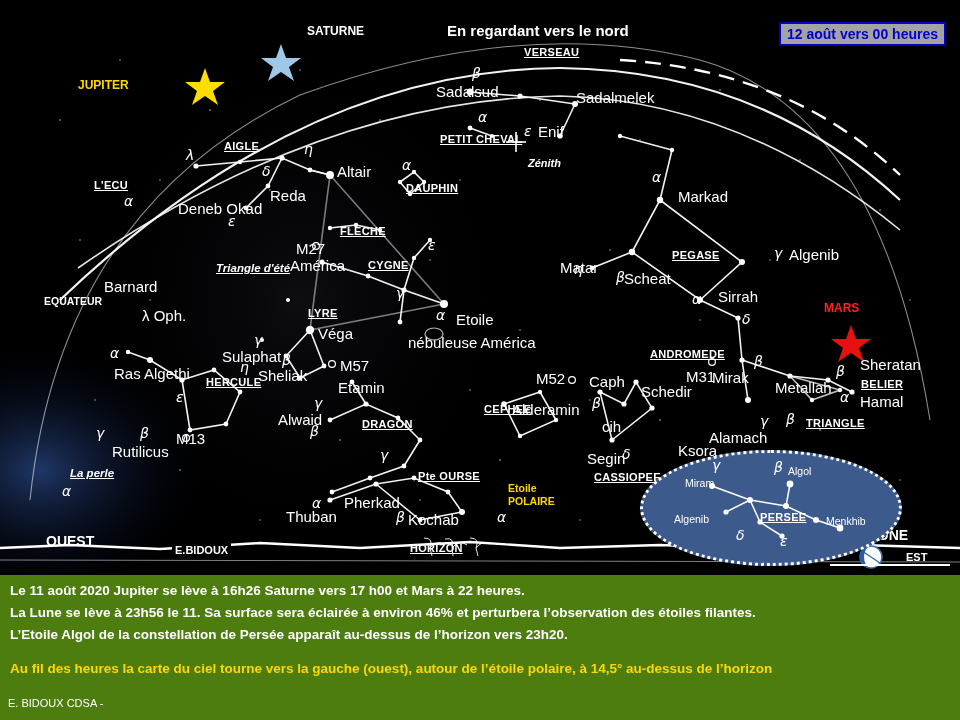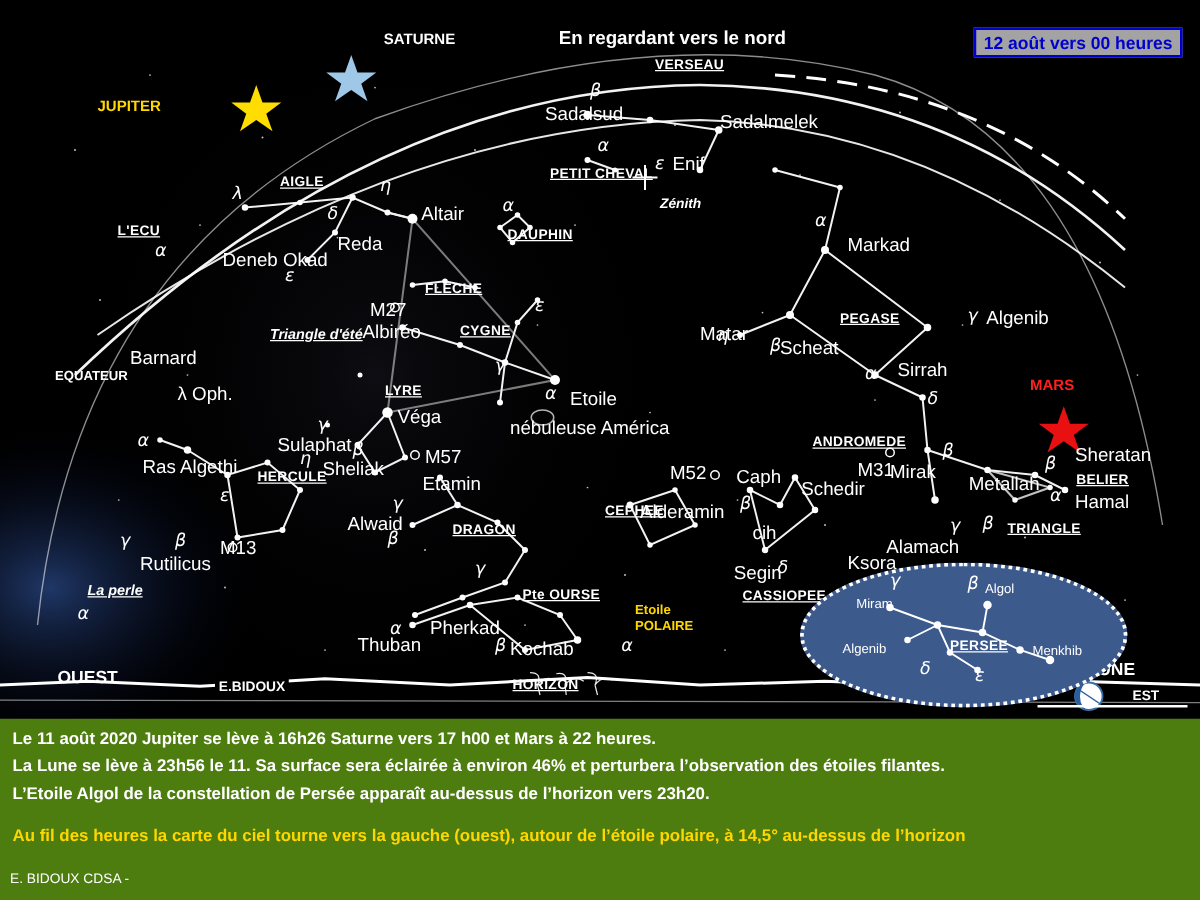--- a/index.html
+++ b/index.html
@@ -341,21 +341,21 @@
     <div class="lbl star" style="left:576px;top:92px;">Sadalmelek</div>
     <div class="lbl star" style="left:538px;top:126px;">Enif</div>
     <div class="lbl star" style="left:337px;top:166px;">Altair</div>
     <div class="lbl star" style="left:270px;top:190px;">Reda</div>
     <div class="lbl star" style="left:178px;top:203px;">Deneb Okad</div>
     <div class="lbl star" style="left:678px;top:191px;">Markad</div>
     <div class="lbl star" style="left:789px;top:249px;">Algenib</div>
     <div class="lbl star" style="left:560px;top:262px;">Matar</div>
     <div class="lbl star" style="left:624px;top:273px;">Scheat</div>
     <div class="lbl star" style="left:718px;top:291px;">Sirrah</div>
-    <div class="lbl star" style="left:290px;top:260px;">Albiréo</div>
+    <div class="lbl star" style="left:290px;top:260px;">América</div>
     <div class="lbl star" style="left:456px;top:314px;">Etoile</div>
     <div class="lbl star" style="left:318px;top:328px;">Véga</div>
     <div class="lbl star" style="left:222px;top:351px;">Sulaphat</div>
     <div class="lbl star" style="left:258px;top:370px;">Sheliak</div>
     <div class="lbl star" style="left:338px;top:382px;">Etamin</div>
     <div class="lbl star" style="left:278px;top:414px;">Alwaid</div>
     <div class="lbl star" style="left:84px;top:368px;padding-left:30px;">Ras Algethi</div>
     <div class="lbl star" style="left:112px;top:446px;">Rutilicus</div>
     <div class="lbl star" style="left:286px;top:511px;">Thuban</div>
     <div class="lbl star" style="left:344px;top:497px;">Pherkad</div>

